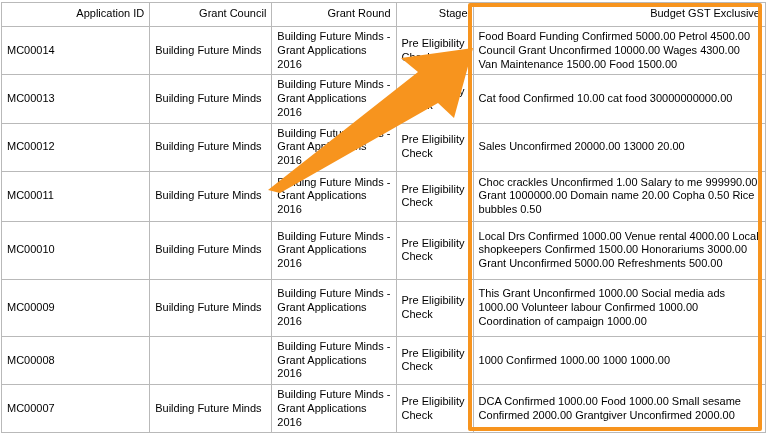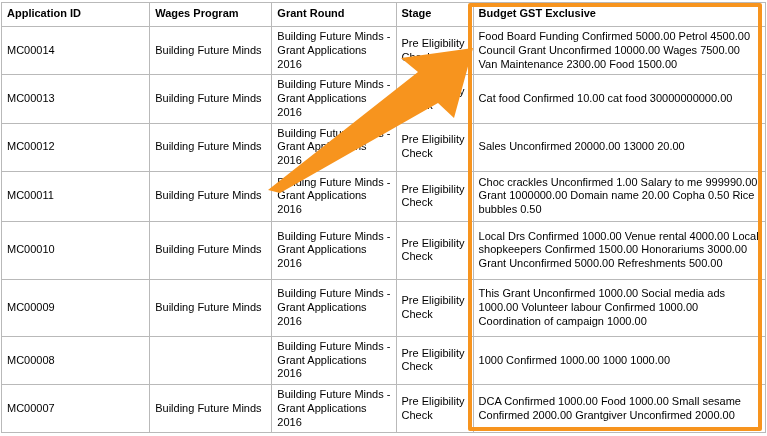--- a/index.html
+++ b/index.html
@@ -35,25 +35,25 @@
     border: 1px solid #b9b9b9;
     vertical-align: middle;
     padding: 3px 5px 3px 5px;
     font-size: 11px;
     color: #000000;
     line-height: 1.25;
     overflow: hidden;
   }
 
   table.grid th {
-    font-weight: bold;
+    font-weight: normal;
     vertical-align: top;
     padding-top: 4px;
     height: 16px;
-    text-align: left;
+    text-align: right;
     font-size: 11px;
   }
 
   
   col.c-appid    { width: 148px; }
   col.c-program  { width: 122px; }
   col.c-round    { width: 124px; }
   col.c-stage    { width: 77px; }
   col.c-budget   { width: 292px; }
 
@@ -106,33 +106,33 @@
     <colgroup>
       <col class="c-appid">
       <col class="c-program">
       <col class="c-round">
       <col class="c-stage">
       <col class="c-budget">
     </colgroup>
     <thead>
       <tr>
         <th>Application ID</th>
-        <th>Wages Program</th>
+        <th>Grant Council</th>
         <th>Grant Round</th>
         <th>Stage</th>
         <th>Budget GST Exclusive</th>
       </tr>
     </thead>
     <tbody>
       <tr class="row-h-1">
         <td class="cell-appid">MC00014</td>
         <td class="cell-program">Building Future Minds</td>
         <td class="cell-round">Building Future Minds - Grant Applications 2016</td>
         <td class="cell-stage">Pre Eligibility Check</td>
-        <td class="cell-budget multiline">Food Board Funding Confirmed 5000.00 Petrol 4500.00  Council Grant Unconfirmed 10000.00 Wages 7500.00  Van Maintenance 2300.00    Food 1500.00</td>
+        <td class="cell-budget multiline">Food Board Funding Confirmed 5000.00 Petrol 4500.00  Council Grant Unconfirmed 10000.00 Wages 4300.00  Van Maintenance 1500.00    Food 1500.00</td>
       </tr>
       <tr class="row-h-2">
         <td class="cell-appid">MC00013</td>
         <td class="cell-program">Building Future Minds</td>
         <td class="cell-round">Building Future Minds - Grant Applications 2016</td>
         <td class="cell-stage">Pre Eligibility Check</td>
         <td class="cell-budget multiline">Cat food Confirmed 10.00 cat food 30000000000.00</td>
       </tr>
       <tr class="row-h-3">
         <td class="cell-appid">MC00012</td>

